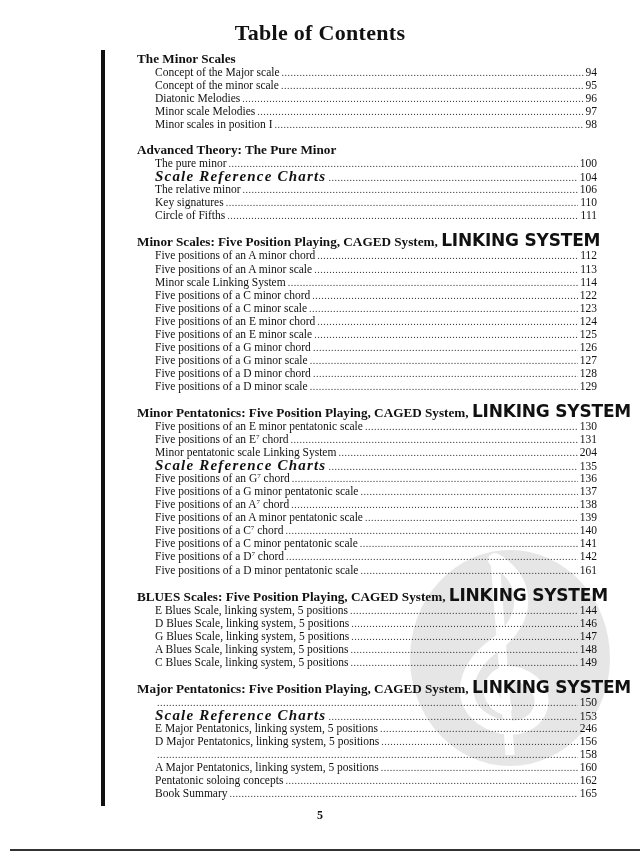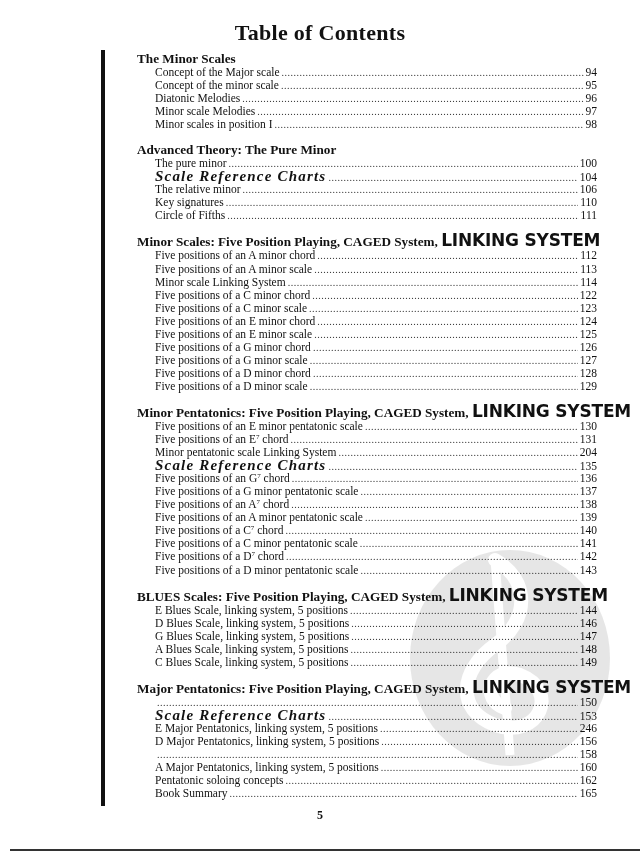--- a/index.html
+++ b/index.html
@@ -232,21 +232,21 @@
         <span class="page">141</span>
       </div>
       <div class="entry">
         <span class="label"><span>Five positions of a D</span><sup>7</sup><span> chord</span></span>
         <span class="leader"></span>
         <span class="page">142</span>
       </div>
       <div class="entry">
         <span class="label"><span>Five positions of a D minor pentatonic scale</span></span>
         <span class="leader"></span>
-        <span class="page">143</span>
+        <span class="page">161</span>
       </div>
     </div>
     <div class="section">
       <div class="section-heading"><span>BLUES Scales: Five Position Playing, CAGED System, </span><span class="linking">LINKING SYSTEM</span></div>
       <div class="entry">
         <span class="label"><span>E Blues Scale, linking system, 5 positions</span></span>
         <span class="leader"></span>
         <span class="page">144</span>
       </div>
       <div class="entry">

